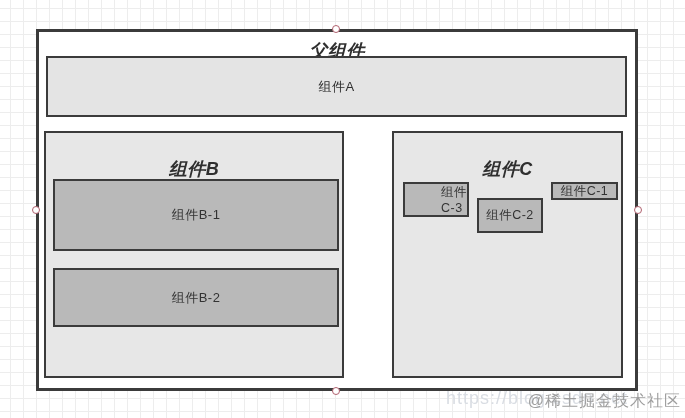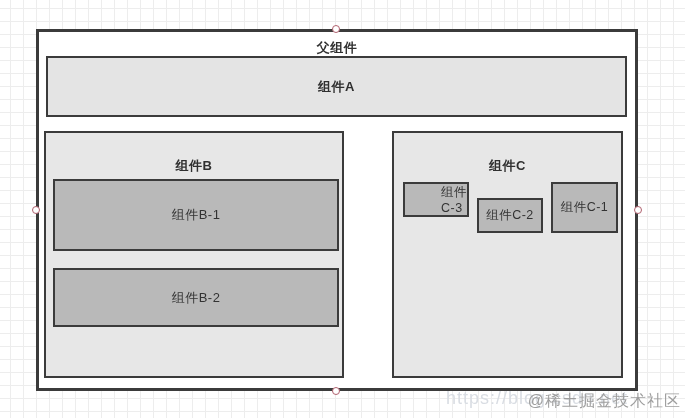--- a/index.html
+++ b/index.html
@@ -27,43 +27,44 @@
     background-position:-3px -5px;
   }
   .abs{position:absolute;box-sizing:border-box;}
   .shape{border:2px solid var(--box-border);}
   .outer{
     left:36px;top:29px;width:602px;height:362px;
     border-width:3px;background:#ffffff;
   }
   .shape-title{
     position:absolute;left:0;right:0;text-align:center;
-    font-weight:bold;font-size:13px;color:var(--title-text);
+    font-weight:bold;font-size:18px;color:var(--title-text);
     letter-spacing:.5px;
+    font-style:italic;
   }
   .outer-title{top:7px;}
   .container-title{top:24px;}
   .comp-a{
     left:46px;top:56px;width:581px;height:61px;
     background:var(--comp-a-fill);
     display:flex;align-items:center;justify-content:center;
   }
-  .comp-a span{font-weight:bold;font-size:13px;color:var(--title-text);letter-spacing:.5px;}
+  .comp-a span{font-weight:normal;font-size:13px;color:var(--title-text);letter-spacing:.5px;}
   .comp-b{left:44px;top:131px;width:300px;height:247px;background:var(--container-fill);}
   .comp-c{left:392px;top:131px;width:231px;height:247px;background:var(--container-fill);}
   .child{
     background:var(--child-fill);
     display:flex;align-items:center;justify-content:center;
     font-size:13px;color:var(--child-text);letter-spacing:.5px;
   }
   .b1{left:53px;top:179px;width:286px;height:72px;}
   .b2{left:53px;top:268px;width:286px;height:59px;}
   .c3{left:403px;top:182px;width:66px;height:35px;font-size:12.5px;padding-left:36px;}
   .c2{left:477px;top:198px;width:66px;height:35px;font-size:12.5px;}
-  .c1{left:551px;top:182px;width:67px;height:51px;font-size:12.5px;}
+  .c1{left:551px;top:182px;width:67px;height:18px;font-size:12.5px;}
   .handle{
     position:absolute;width:8px;height:8px;border-radius:50%;
     background:var(--handle-fill);border:1.5px solid var(--handle-outline);
     box-sizing:border-box;
   }
   .h-top{left:332px;top:25px;}
   .h-bottom{left:332px;top:387px;}
   .h-left{left:32px;top:206px;}
   .h-right{left:634px;top:206px;}
   .wm-url{

